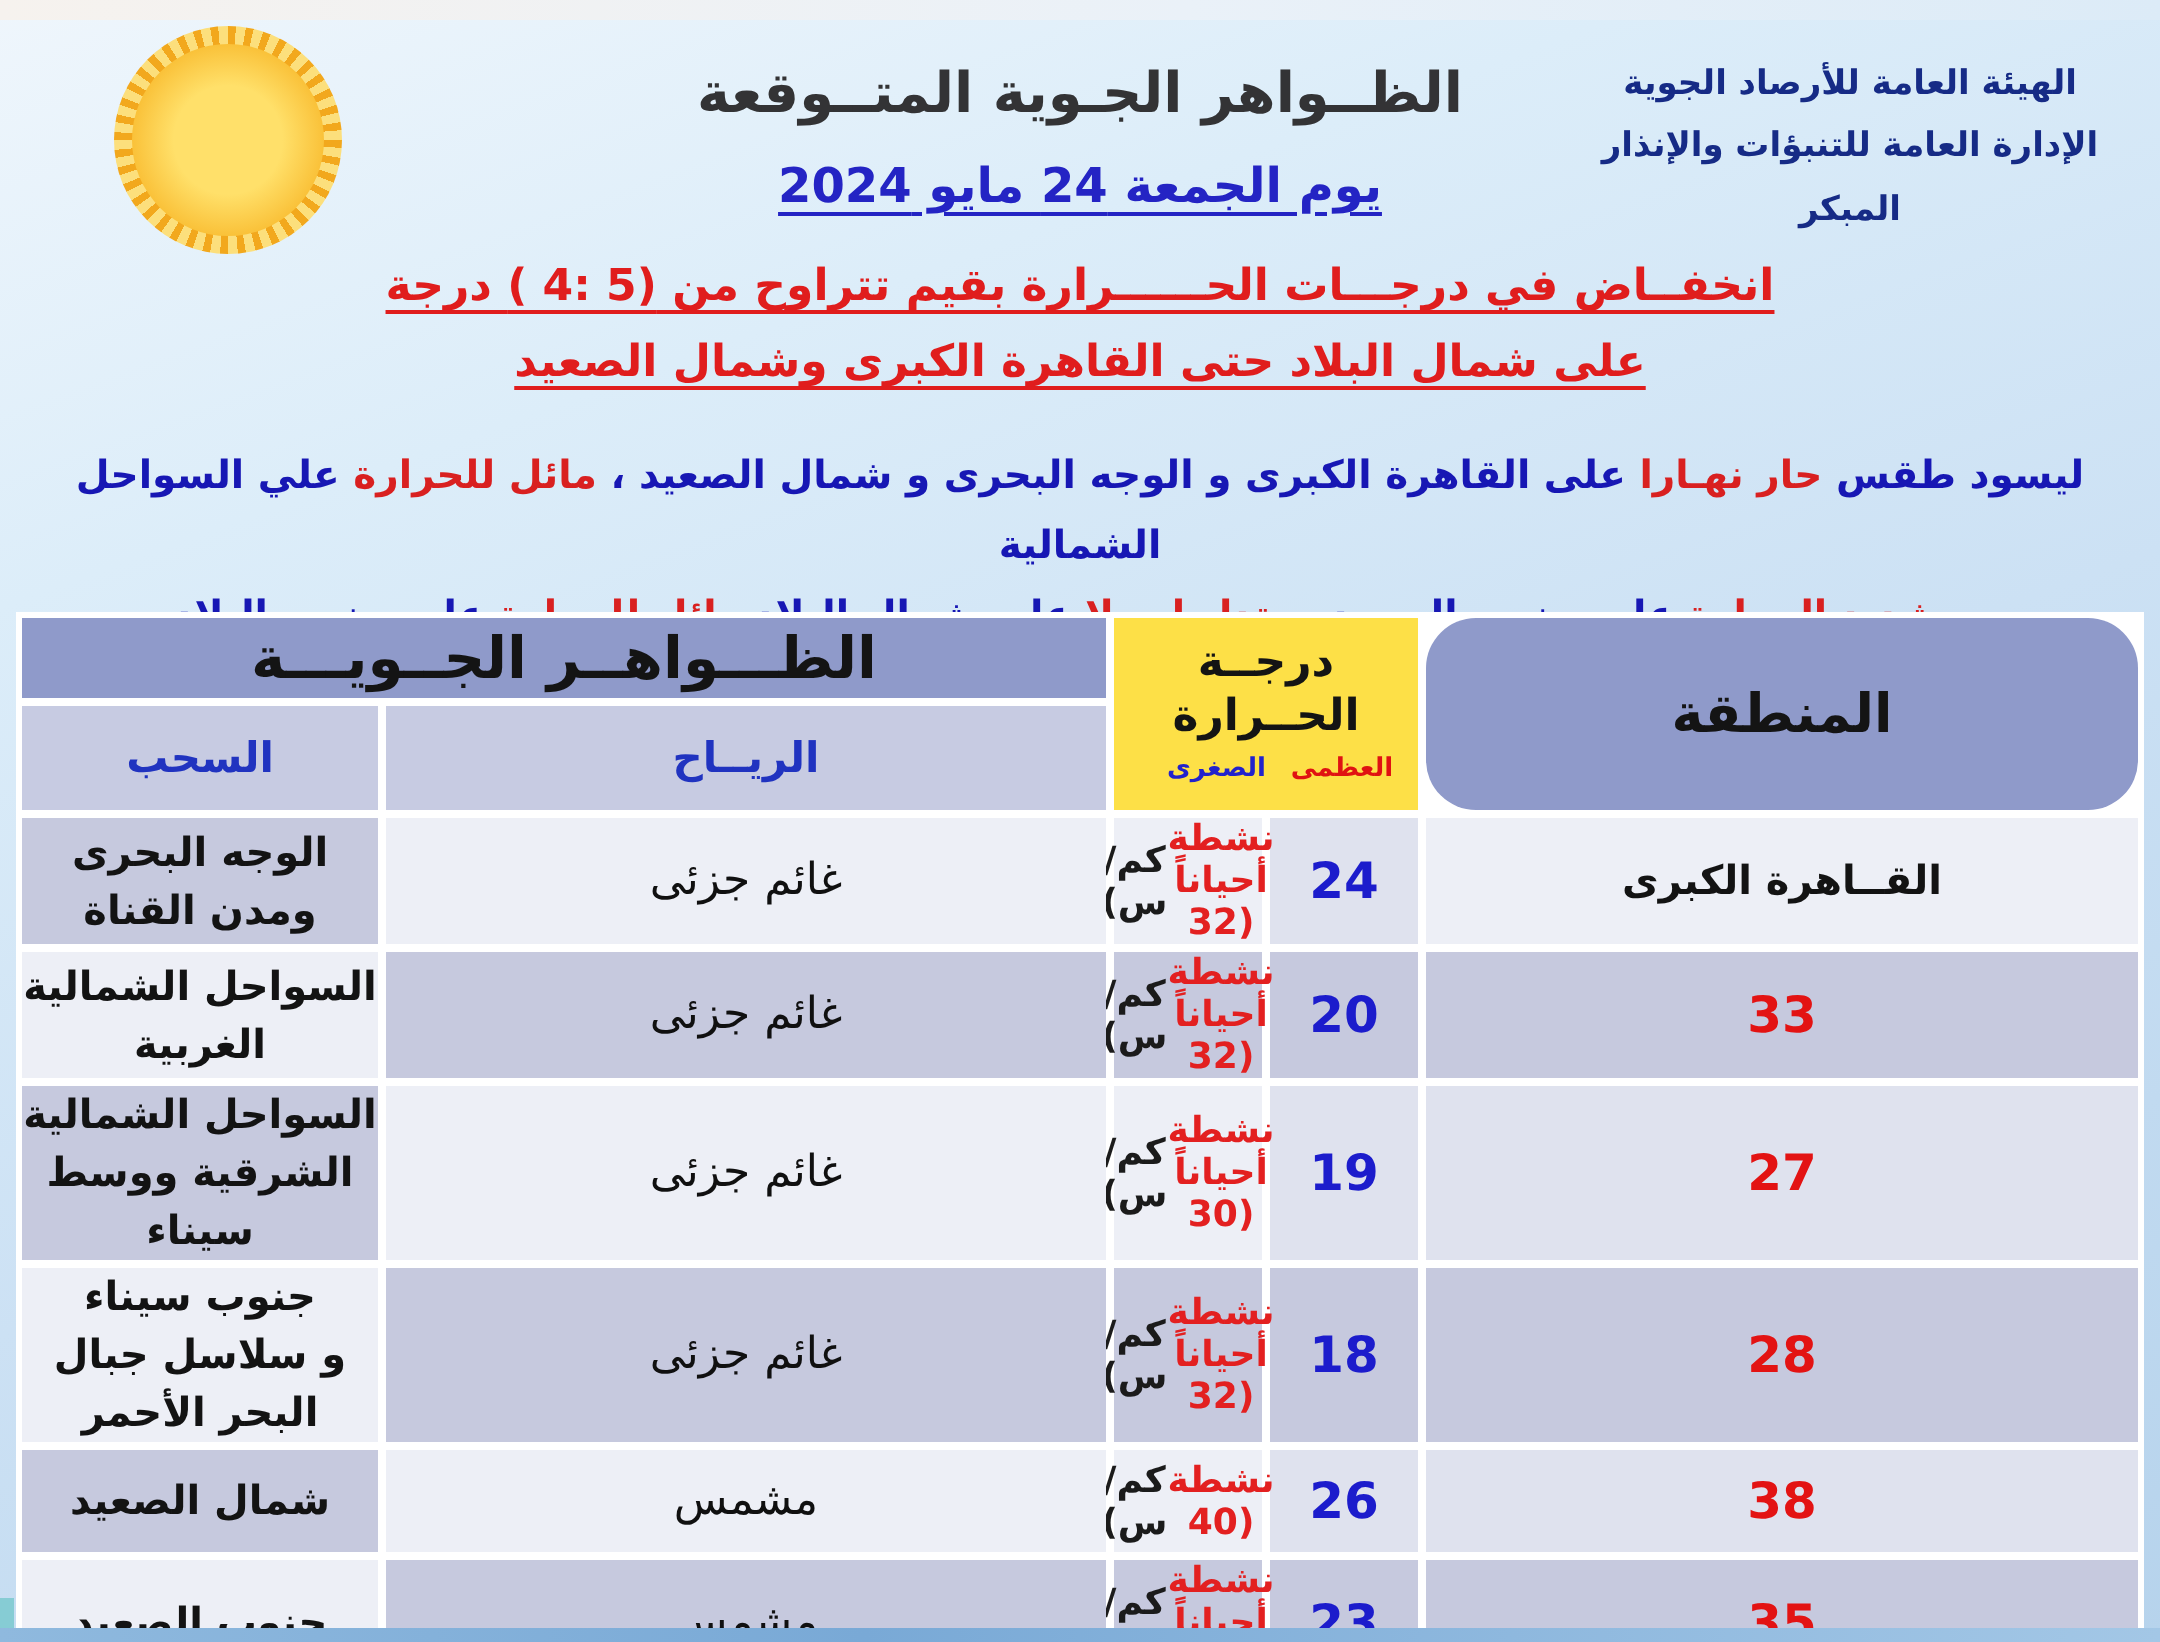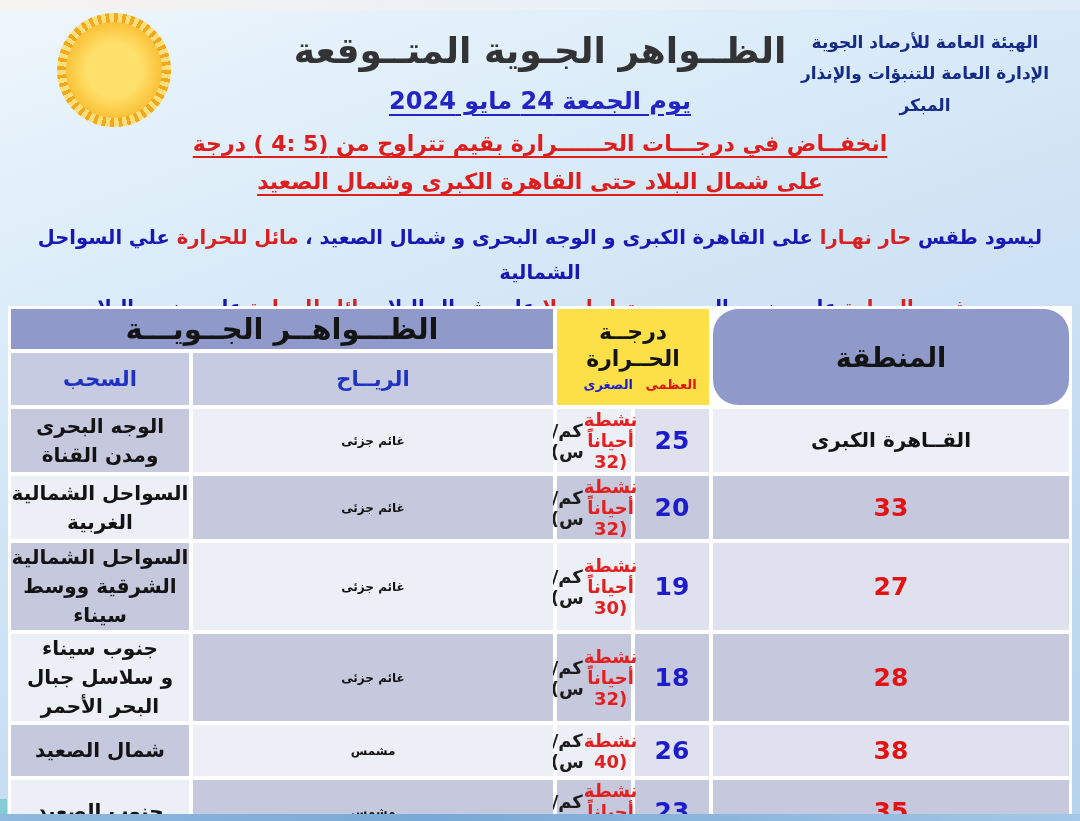--- a/index.html
+++ b/index.html
@@ -25,21 +25,21 @@
   .flag-circle { position:absolute; inset:18px; border-radius:50%; overflow:hidden;
     display:flex; flex-direction:column; border:2px solid #c8721d; }
   .band-red   { height:30%; background:#c92433; }
   .band-white { height:44%; background:#fdfdfb; display:flex; flex-direction:column;
                 align-items:center; justify-content:center; line-height:0.8; }
   .band-black { height:26%; background:#272727; }
   .ema-text { font-size:10px; font-weight:bold; color:#5d1220; letter-spacing:1px; line-height:1; }
   .cloud-glyph { font-size:24px; color:#3f82cf; line-height:0.9; }
 
   .title-block { position:absolute; top:30px; left:0; right:0; text-align:center; }
-  .main-title { font-size:36px; font-weight:bold; color:#333335; letter-spacing:0.5px; }
+  .main-title { font-size:28px; font-weight:bold; color:#333335; letter-spacing:0.5px; }
   .date-line { margin-top:16px; font-size:24px; font-weight:bold; color:#2424c4;
     text-decoration: underline; text-underline-offset:5px; }
 
   .authority { position:absolute; top:27px; right:10px; width:290px; text-align:center;
     color:#162b86; font-weight:bold; font-size:17px; line-height:1.85; }
 
   
   .alert { position:absolute; top:131px; left:0; right:0; text-align:center;
     color:#e01d1d; font-weight:bold; font-size:22px; }
   .alert .alert-line { text-decoration:underline; text-underline-offset:5px; margin-bottom:13px; }
@@ -79,21 +79,21 @@
   .row-light { background:#edeff6; }
   .row-dark  { background:#c6c9de; }
   .temp-cell.row-light { background:#dfe2ee; }
   .region-cell { font-size:20px; font-weight:bold; color:#131313; flex-direction:column; line-height:1.45; }
   .temp-cell { font-size:25px; font-weight:bold; }
   .max-temp { color:#e31313; }
   .min-temp { color:#1c1ccc; }
   .wind-cell { font-size:18px; font-weight:bold; }
   .wind-red { color:#e32020; }
   .wind-dark { color:#1b1b1b; }
-  .clouds-cell { font-size:12px; font-weight:bold; color:#101010; }
+  .clouds-cell { font-size:22px; font-weight:normal; color:#101010; }
 </style>
 </head>
 <body>
 
 <div class="top-strip"></div>
 
 <div class="logo">
   <div class="sun"></div>
   <div class="sun-core"></div>
 </div>
@@ -128,21 +128,21 @@
       <span class="min-label">الصغرى</span>
     </div>
   </div>
   <div class="cell th-phenomena">الظـــواهــر الجــويـــة</div>
   <div class="cell th-sub th-winds">الريــاح</div>
   <div class="cell th-sub th-clouds">السحب</div>
 
 <div class="cell region-cell row-light">
       <div>القــاهرة الكبرى</div>
     </div>
-    <div class="cell temp-cell min-temp row-light">25</div>
+    <div class="cell temp-cell min-temp row-light">24</div>
     <div class="cell wind-cell row-light">
       <span class="wind-red">نشطة أحياناً (32</span>
       <span class="wind-dark"> كم/س)</span>
     </div>
     <div class="cell clouds-cell row-light">غائم جزئى</div>
     <div class="cell region-cell row-dark">
       <div>الوجه البحرى ومدن القناة</div>
     </div>
     <div class="cell temp-cell max-temp row-dark">33</div>
     <div class="cell temp-cell min-temp row-dark">20</div>

